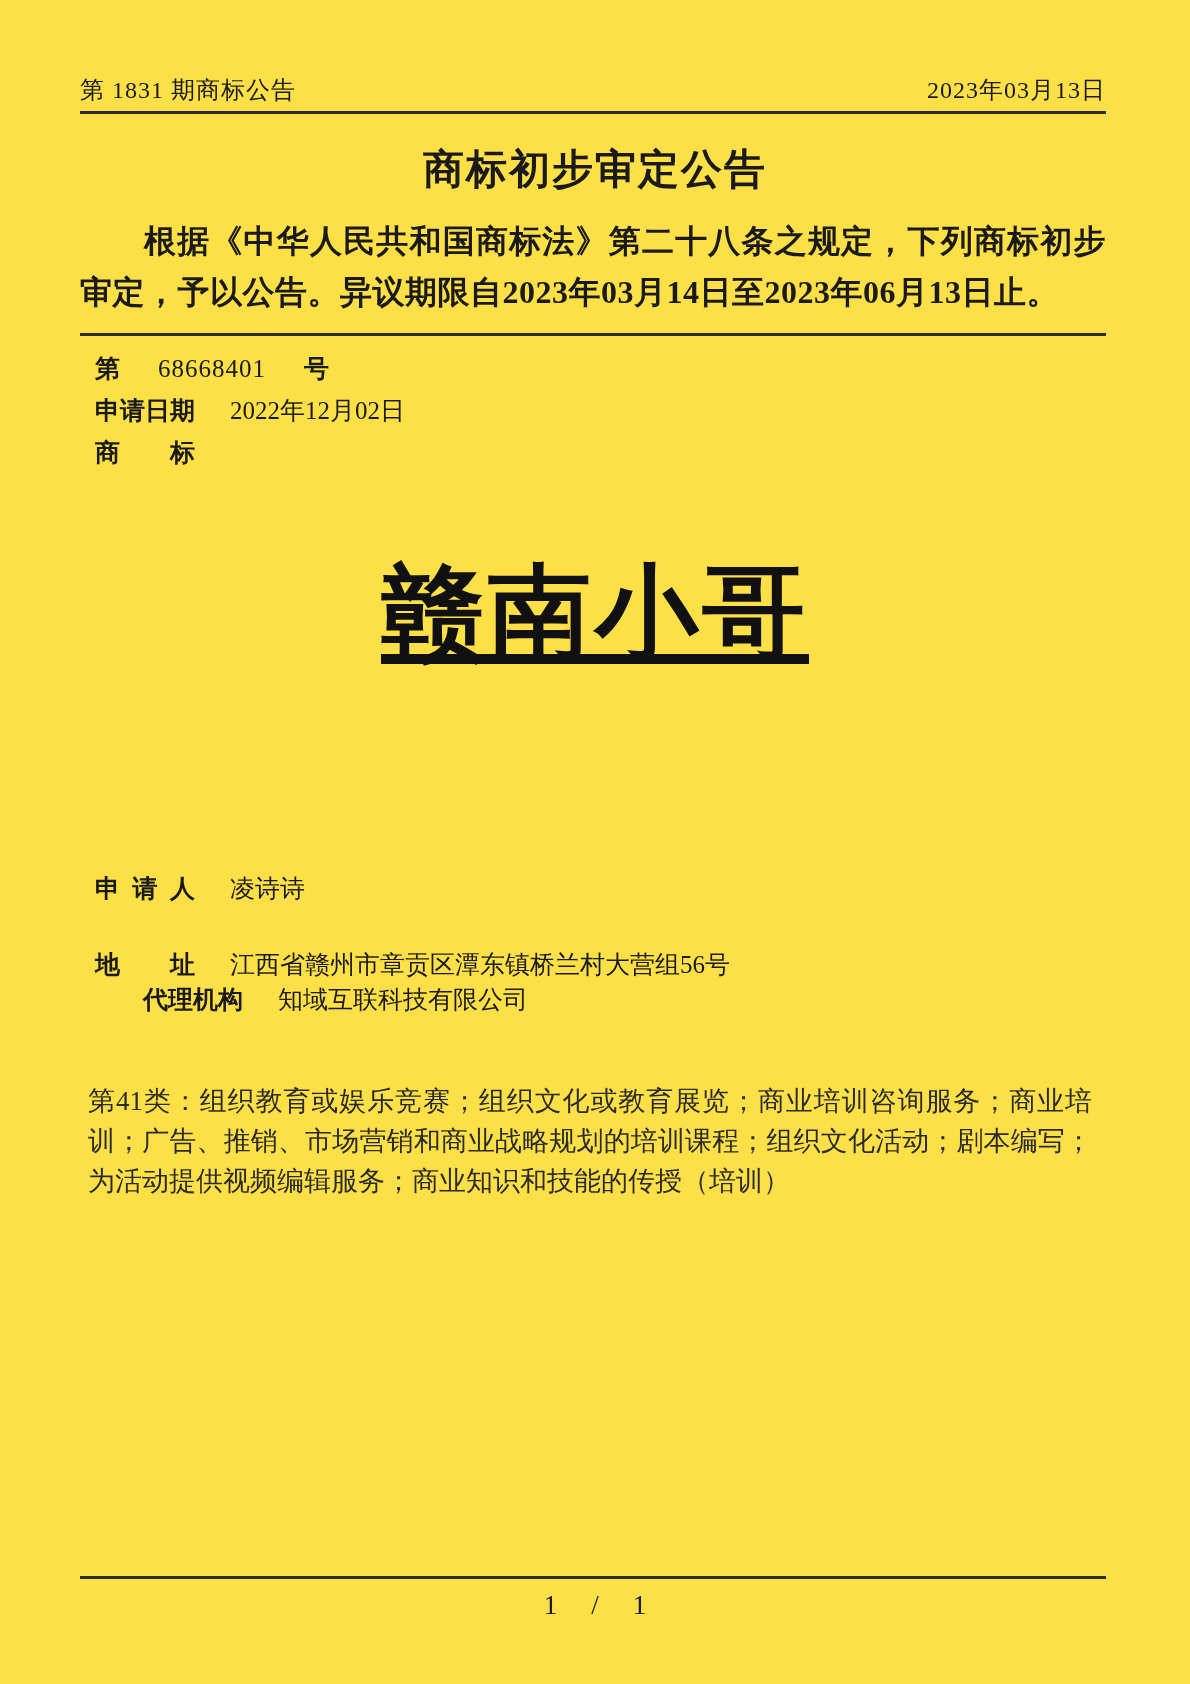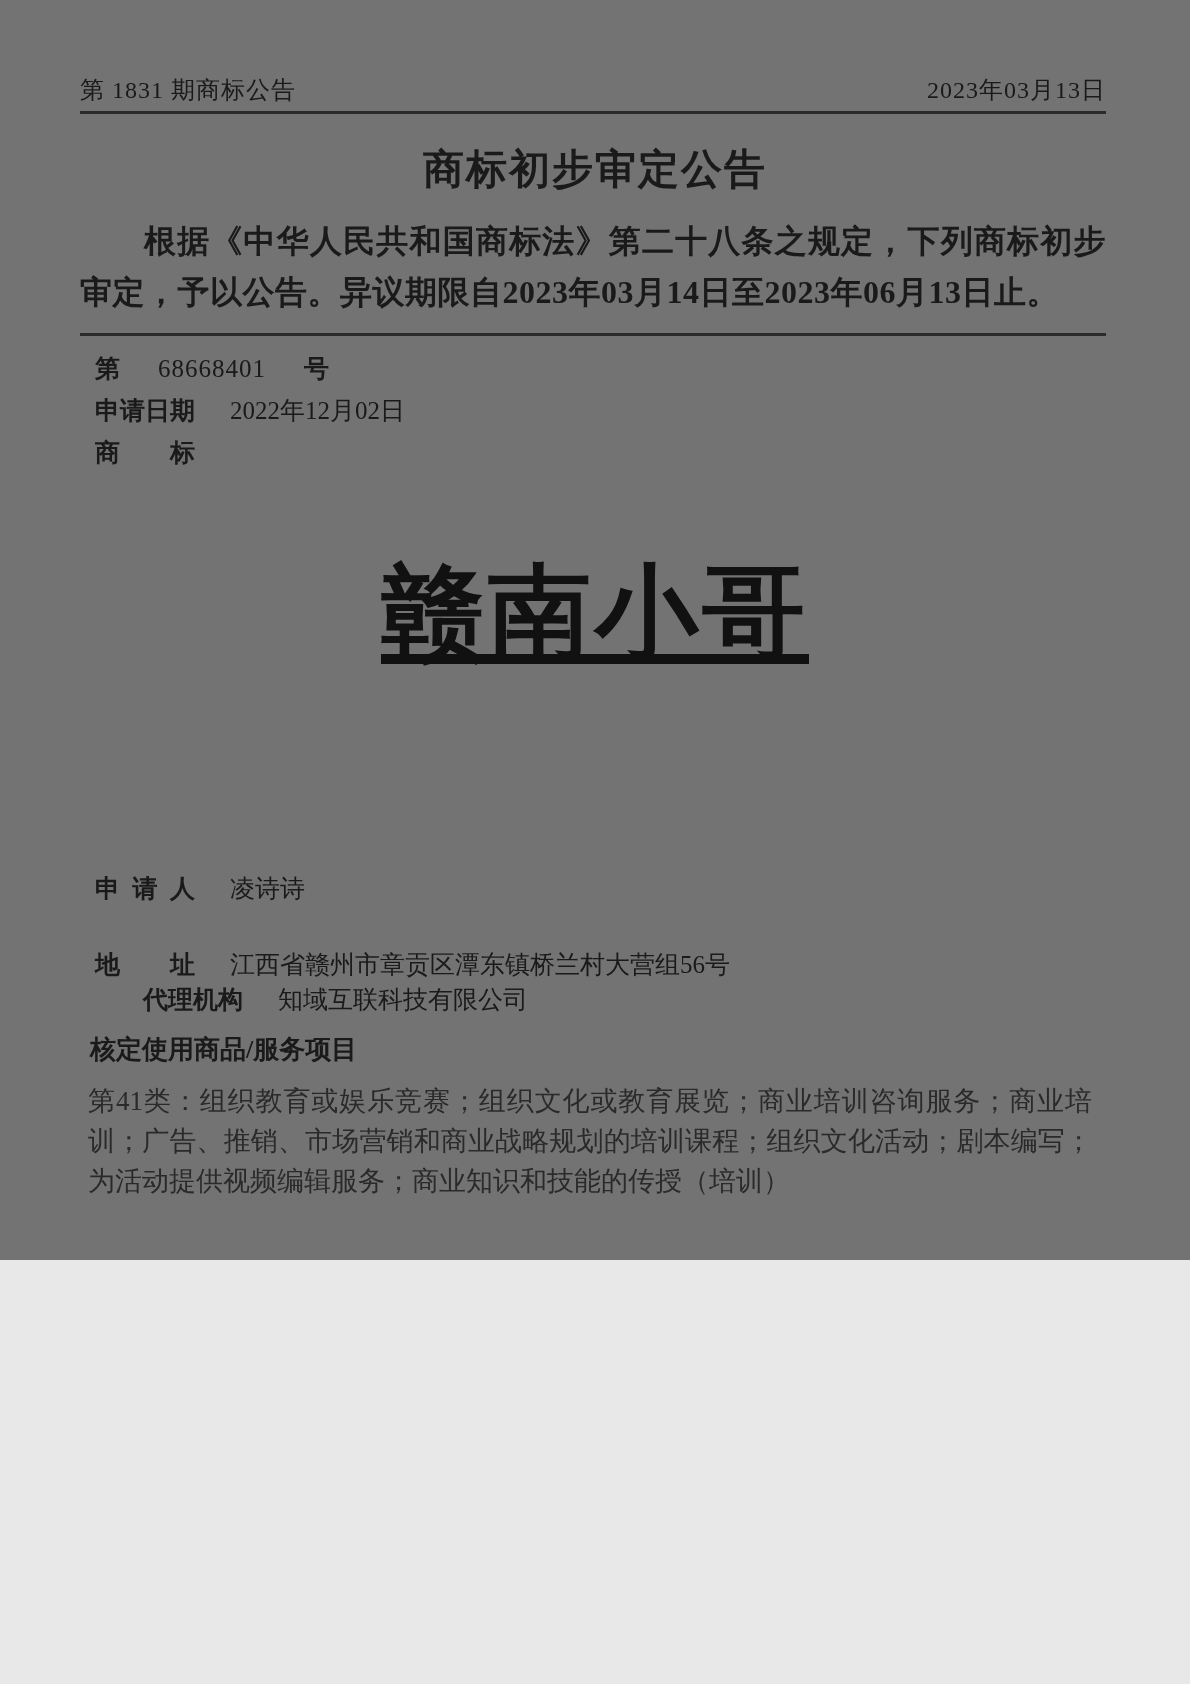--- a/index.html
+++ b/index.html
@@ -3,23 +3,23 @@
 <meta charset="utf-8">
 <style>
   html, body {
     margin: 0;
     padding: 0;
     background: #e8e8e8;
   }
   .page {
     position: relative;
     width: 1190px;
-    height: 1260px;
+    height: 1684px;
     margin: 0 auto;
-    background: #737373;
+    background: #fde047;
     font-family: "Liberation Serif", "DejaVu Serif", serif;
     color: #1a1a1a;
     overflow: hidden;
   }
   .abs { position: absolute; }
 
   
   .header-row {
     top: 74px;
     left: 80px;
@@ -179,21 +179,20 @@
   </div>
 
   <div class="abs field-row row-address">
     <span class="field-label">地址</span><span class="field-value">江西省赣州市章贡区潭东镇桥兰村大营组56号</span>
   </div>
 
   <div class="abs field-row row-agency">
     <span class="field-label">代理机构</span><span class="field-value">知域互联科技有限公司</span>
   </div>
 
-  <div class="abs services-heading">核定使用商品/服务项目</div>
   <div class="abs services-text">第41类：组织教育或娱乐竞赛；组织文化或教育展览；商业培训咨询服务；商业培训；广告、推销、市场营销和商业战略规划的培训课程；组织文化活动；剧本编写；为活动提供视频编辑服务；商业知识和技能的传授（培训）</div>
 
   <div class="abs rule rule-footer"></div>
   <div class="abs footer-pagenums">
     <span>1</span>
     <span>/</span>
     <span>1</span>
   </div>
 
 </div>

